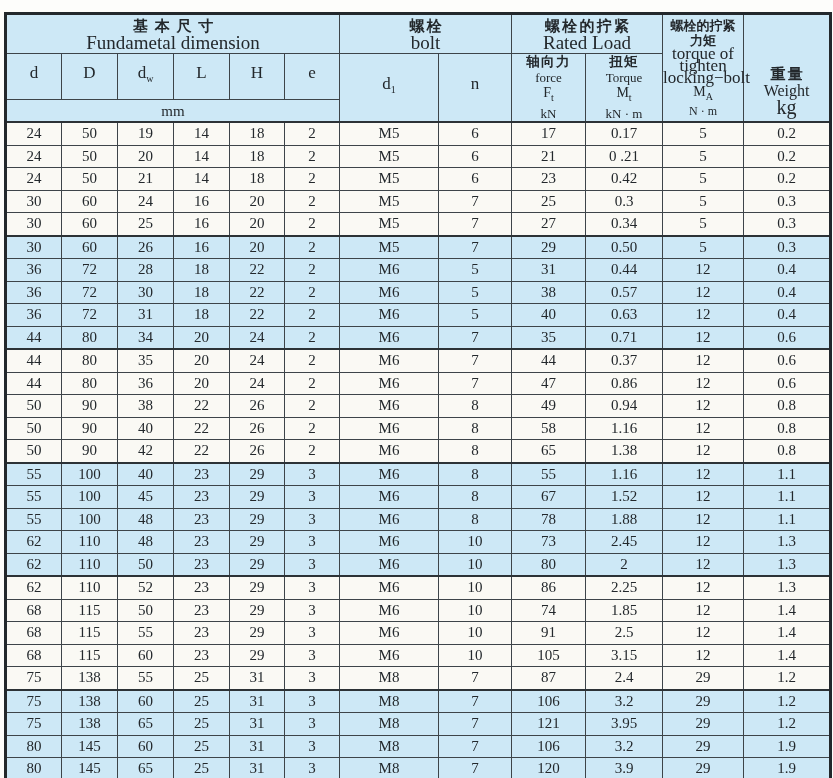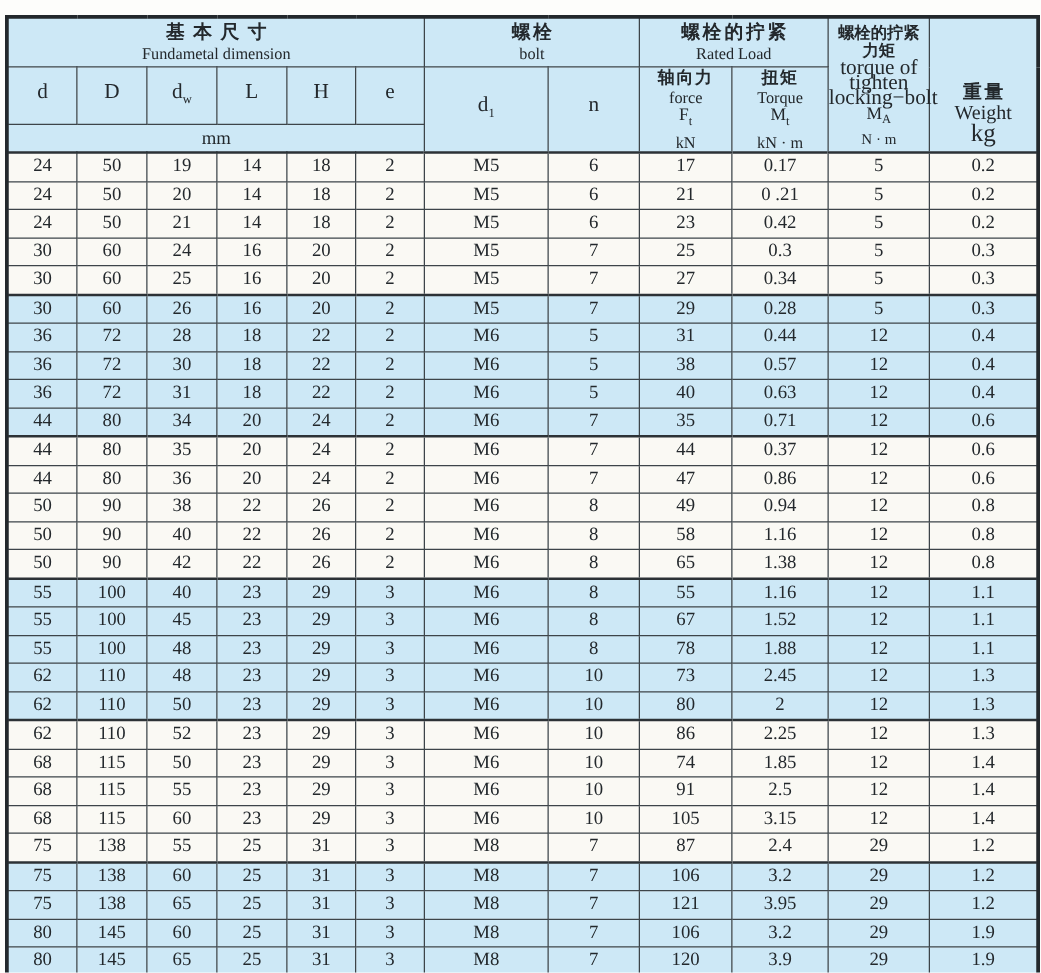--- a/index.html
+++ b/index.html
@@ -12,21 +12,21 @@
   th,td{border:1px solid #3d4449;text-align:center;vertical-align:middle;padding:0;}
   table{border:3px solid #23282c;}
   thead th{background:#cde8f6;font-weight:normal;}
   tr.hdr-group th{height:38px;}
   tr.hdr-sym th{height:45px;}
   tr.hdr-unit th{height:21px;}
   thead tr:last-child th, thead th[rowspan]{border-bottom:2px solid #2c3236;}
   .zh{font-size:15px;font-weight:bold;line-height:17px;}
   .zh.sp{letter-spacing:0.45em;text-indent:0.45em;}
   .zh.sp2{letter-spacing:0.15em;text-indent:0.15em;}
-  .en{font-size:13px;line-height:16px;}
+  .en{font-size:19px;line-height:16px;}
   .sym{font-size:17px;line-height:20px;}
   .sym sub,.symtxt sub{font-size:10px;}
   .small-hdr .zh{font-size:13px;line-height:15px;font-weight:bold;}
   .small-hdr .en{font-size:17px;line-height:12px;}
   .small-hdr .sym{font-size:14px;line-height:16px;}
   .small-hdr .unit{font-size:12px;line-height:14px;}
   .subcol .zh{font-size:13.5px;line-height:16px;font-weight:bold;letter-spacing:0.1em;}
   .subcol .en{font-size:13px;line-height:15px;}
   .subcol .sym{font-size:14px;line-height:16px;}
   .subcol .unit{font-size:13px;line-height:15px;}
@@ -185,21 +185,21 @@
         <tr class="band-blue band-start">
           <td>30</td>
           <td>60</td>
           <td>26</td>
           <td>16</td>
           <td>20</td>
           <td>2</td>
           <td>M5</td>
           <td>7</td>
           <td>29</td>
-          <td>0.28</td>
+          <td>0.50</td>
           <td>5</td>
           <td>0.3</td>
         </tr>
         <tr class="band-blue">
           <td>36</td>
           <td>72</td>
           <td>28</td>
           <td>18</td>
           <td>22</td>
           <td>2</td>

